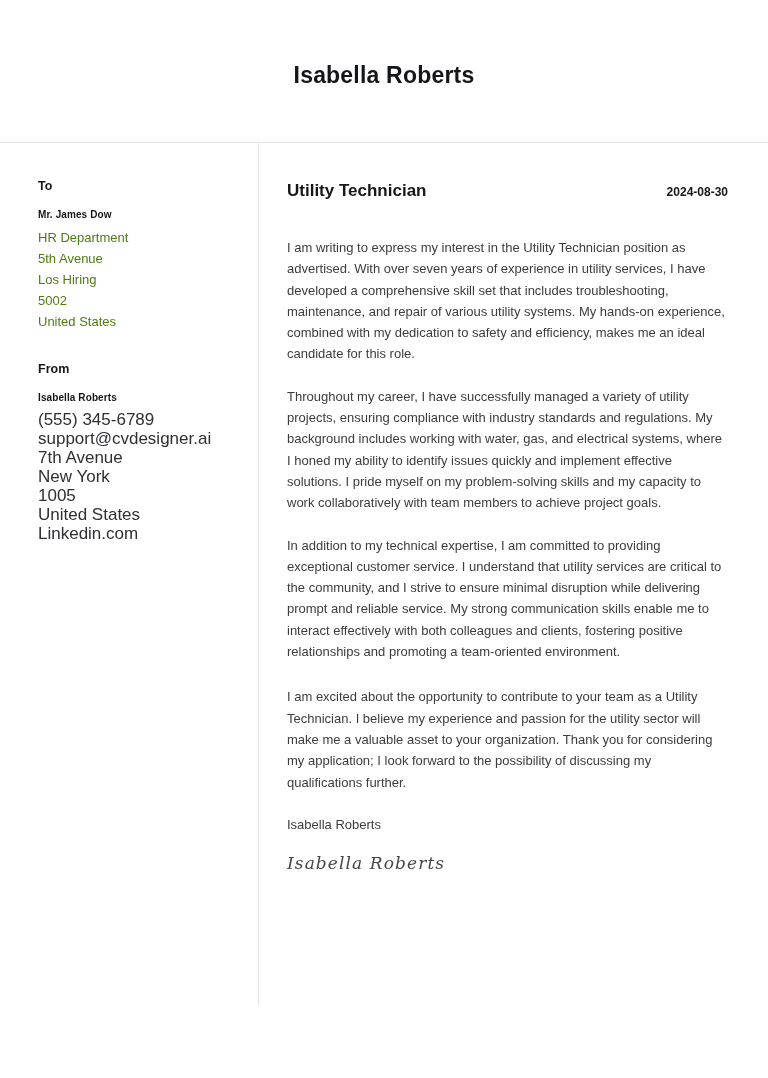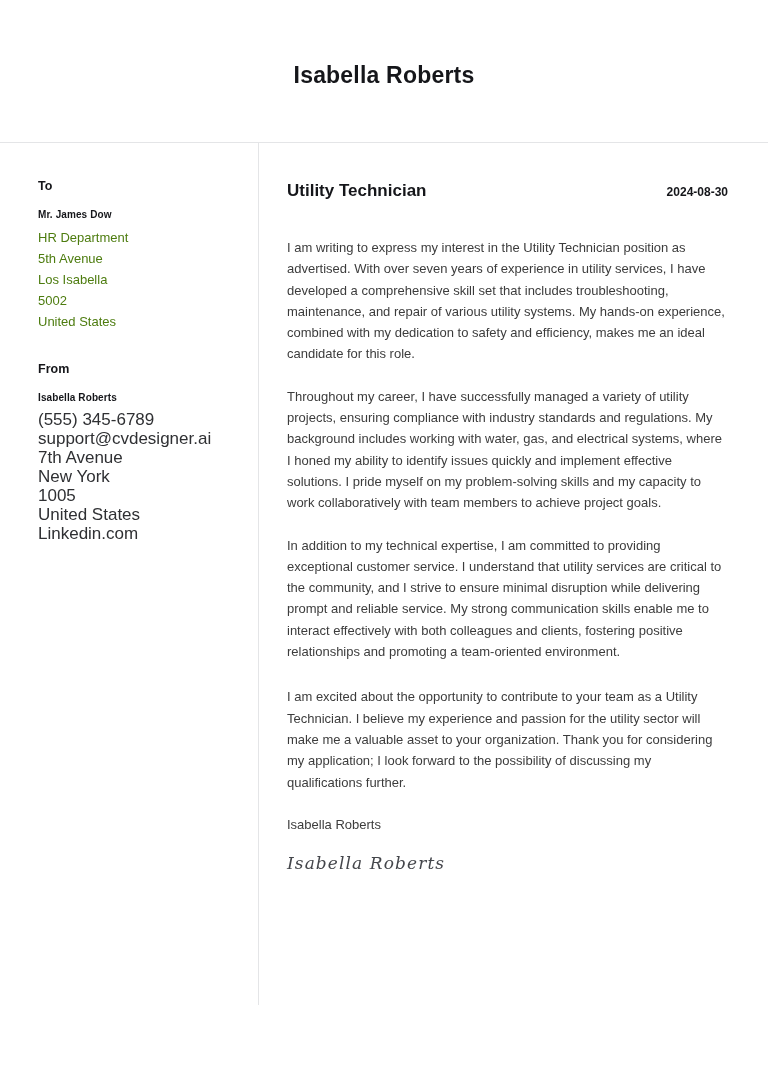--- a/index.html
+++ b/index.html
@@ -154,21 +154,21 @@
   <div class="columns">
 
     <aside class="sidebar">
 
       <section>
         <div class="block-label">To</div>
         <div class="block-name">Mr. James Dow</div>
         <div class="to-lines">
           <div class="line">HR Department</div>
           <div class="line">5th Avenue</div>
-          <div class="line">Los Isabella</div>
+          <div class="line">Los Hiring</div>
           <div class="line">5002</div>
           <div class="line">United States</div>
         </div>
       </section>
 
       <section class="from-block">
         <div class="block-label">From</div>
         <div class="block-name">Isabella Roberts</div>
         <div class="from-lines">
           <div class="line">(555) 345-6789</div>

